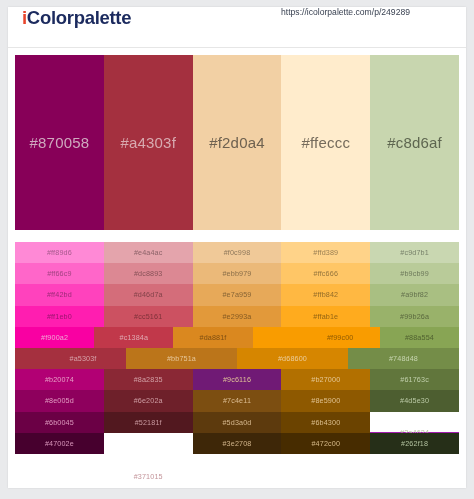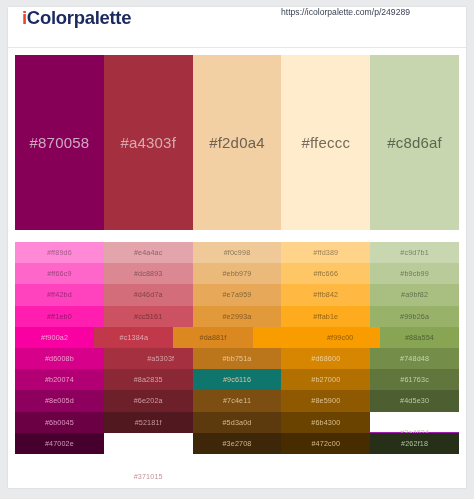--- a/index.html
+++ b/index.html
@@ -193,44 +193,41 @@
             <span style="color: rgb(127, 79, 18);">#da881f</span>
           </div>
           <div class="grid-cell" style="background: rgb(249, 156, 0); padding-left: 48px;">
             <span style="color: rgb(145, 91, 0);">#f99c00</span>
           </div>
           <div class="grid-cell" style="background: rgb(136, 165, 84);">
             <span style="color: rgb(80, 97, 48);">#88a554</span>
           </div>
         </div>
         <div class="grid-row">
-          <div class="grid-cell" style="background: rgb(214, 0, 139);">
-            <span style="color: rgb(237, 160, 205);">#d6008b</span>
-          </div>
           <div class="grid-cell" style="background: rgb(165, 48, 63);">
             <span style="color: rgb(215, 163, 170); margin-left: 25px;">#a5303f</span>
           </div>
           <div class="grid-cell" style="background: rgb(187, 117, 26);">
             <span style="color: rgb(231, 199, 154);">#bb751a</span>
           </div>
           <div class="grid-cell" style="background: rgb(214, 134, 0);">
             <span style="color: rgb(236, 205, 154);">#d68600</span>
           </div>
           <div class="grid-cell" style="background: rgb(116, 141, 72);">
             <span style="color: rgb(199, 213, 176);">#748d48</span>
           </div>
         </div>
         <div class="grid-row">
           <div class="grid-cell" style="background: rgb(178, 0, 116);">
             <span style="color: rgb(231, 159, 199);">#b20074</span>
           </div>
           <div class="grid-cell" style="background: rgb(138, 40, 53);">
             <span style="color: rgb(210, 160, 166);">#8a2835</span>
           </div>
-          <div class="grid-cell" style="background: #0f766e;">
+          <div class="grid-cell" style="background: #701a75;">
             <span style="color: rgb(224, 193, 151);">#9c6116</span>
           </div>
           <div class="grid-cell" style="background: rgb(178, 112, 0);">
             <span style="color: rgb(229, 199, 148);">#b27000</span>
           </div>
           <div class="grid-cell" style="background: rgb(97, 118, 60);">
             <span style="color: rgb(192, 207, 171);">#61763c</span>
           </div>
         </div>
         <div class="grid-row">

